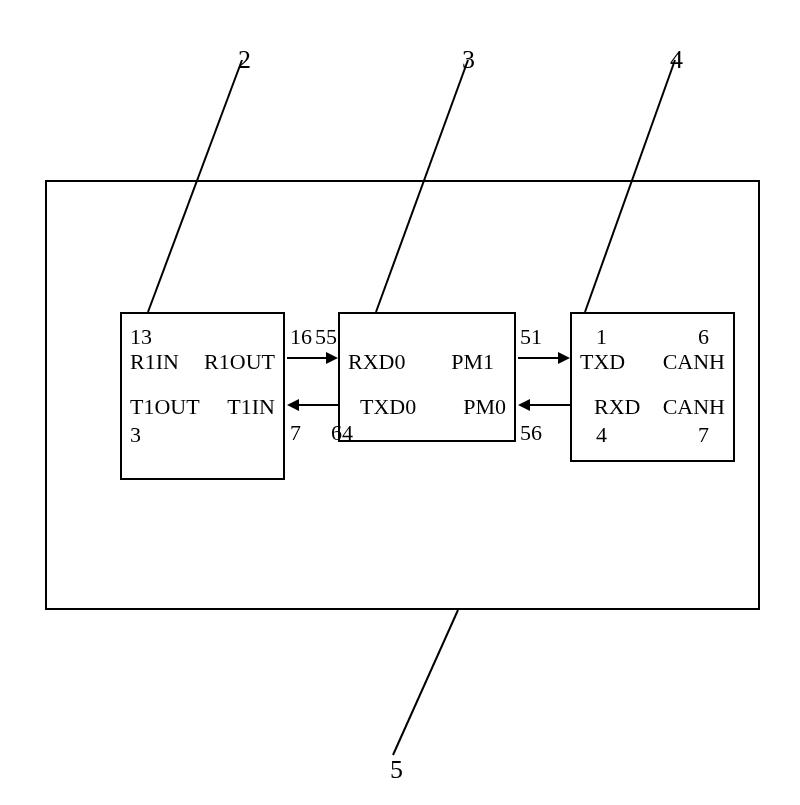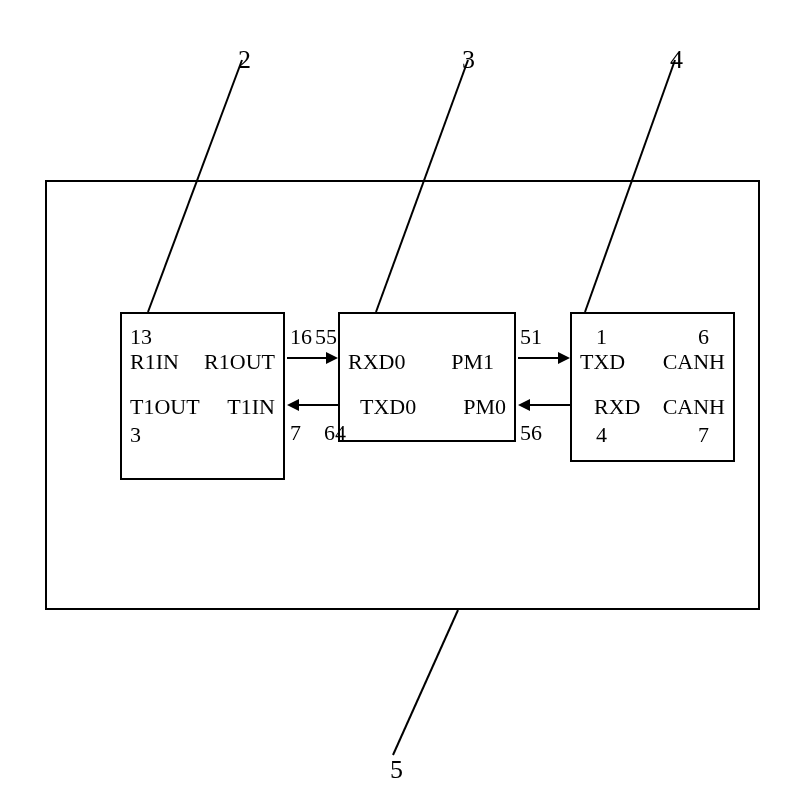--- a/index.html
+++ b/index.html
@@ -51,21 +51,21 @@
   <span class="pin" style="left:290px; top:324px">16</span>
   <span class="pin" style="left:290px; top:420px">7</span>
 
   <div class="block block-3">
     <span class="pin" style="left:8px; top:35px">RXD0</span>
     <span class="pin" style="right:20px; top:35px">PM1</span>
     <span class="pin" style="left:20px; top:80px">TXD0</span>
     <span class="pin" style="right:8px; top:80px">PM0</span>
   </div>
   <span class="pin" style="left:315px; top:324px">55</span>
-  <span class="pin" style="left:324px; top:420px">64</span>
+  <span class="pin" style="left:331px; top:420px">64</span>
   <span class="pin" style="left:520px; top:324px">51</span>
   <span class="pin" style="left:520px; top:420px">56</span>
 
   <div class="block block-4">
     <span class="pin" style="left:24px; top:10px">1</span>
     <span class="pin" style="left:8px; top:35px">TXD</span>
     <span class="pin" style="right:8px; top:35px">CANH</span>
     <span class="pin" style="right:24px; top:10px">6</span>
     <span class="pin" style="left:22px; top:80px">RXD</span>
     <span class="pin" style="left:24px; top:108px">4</span>

